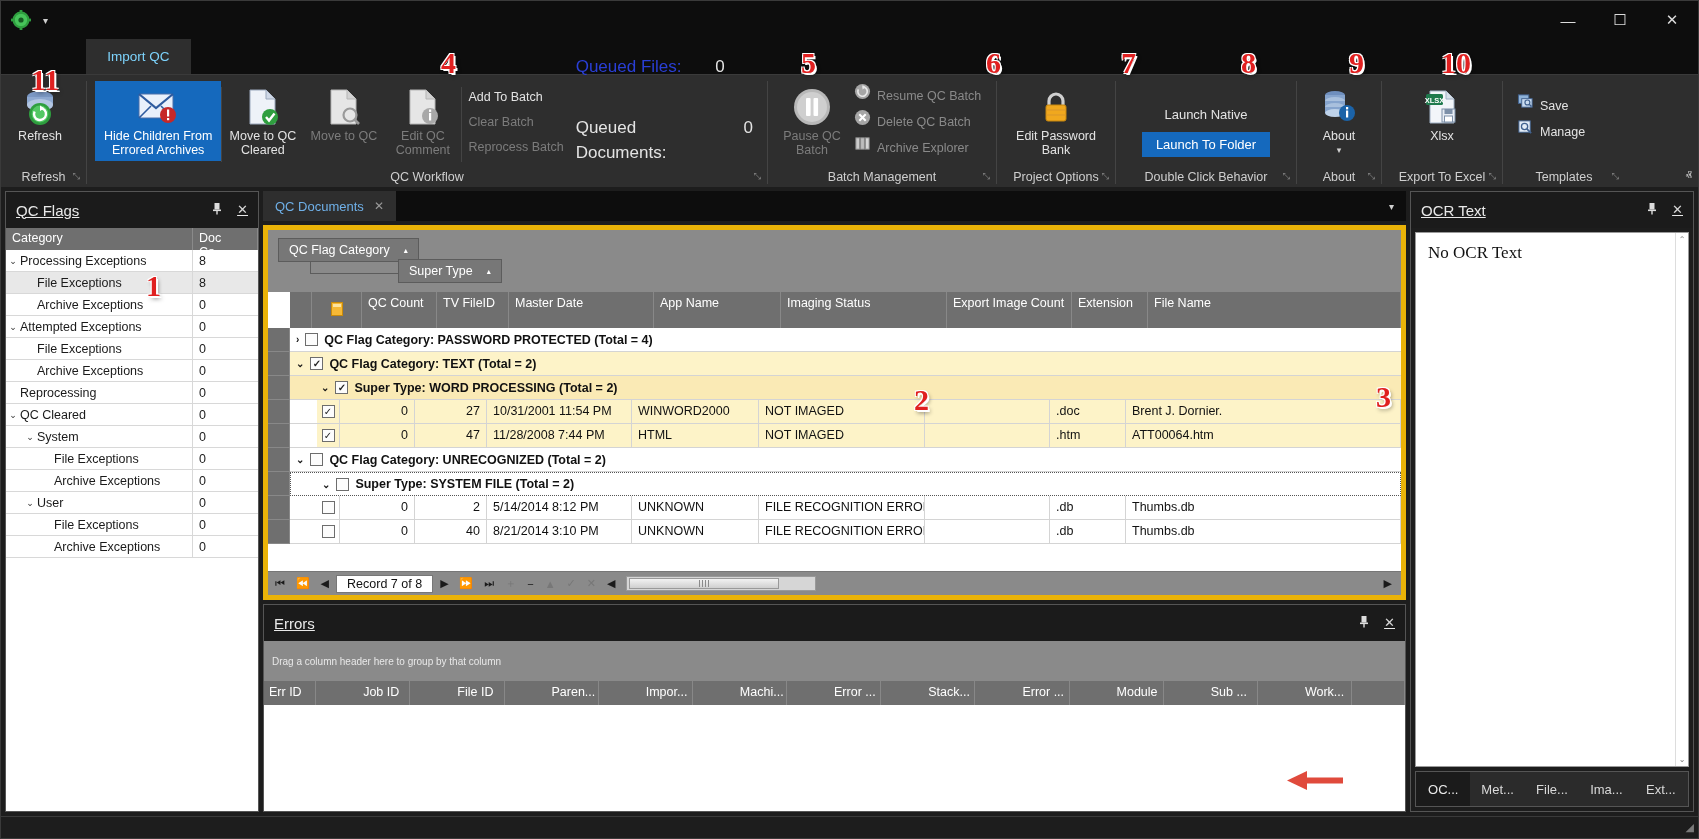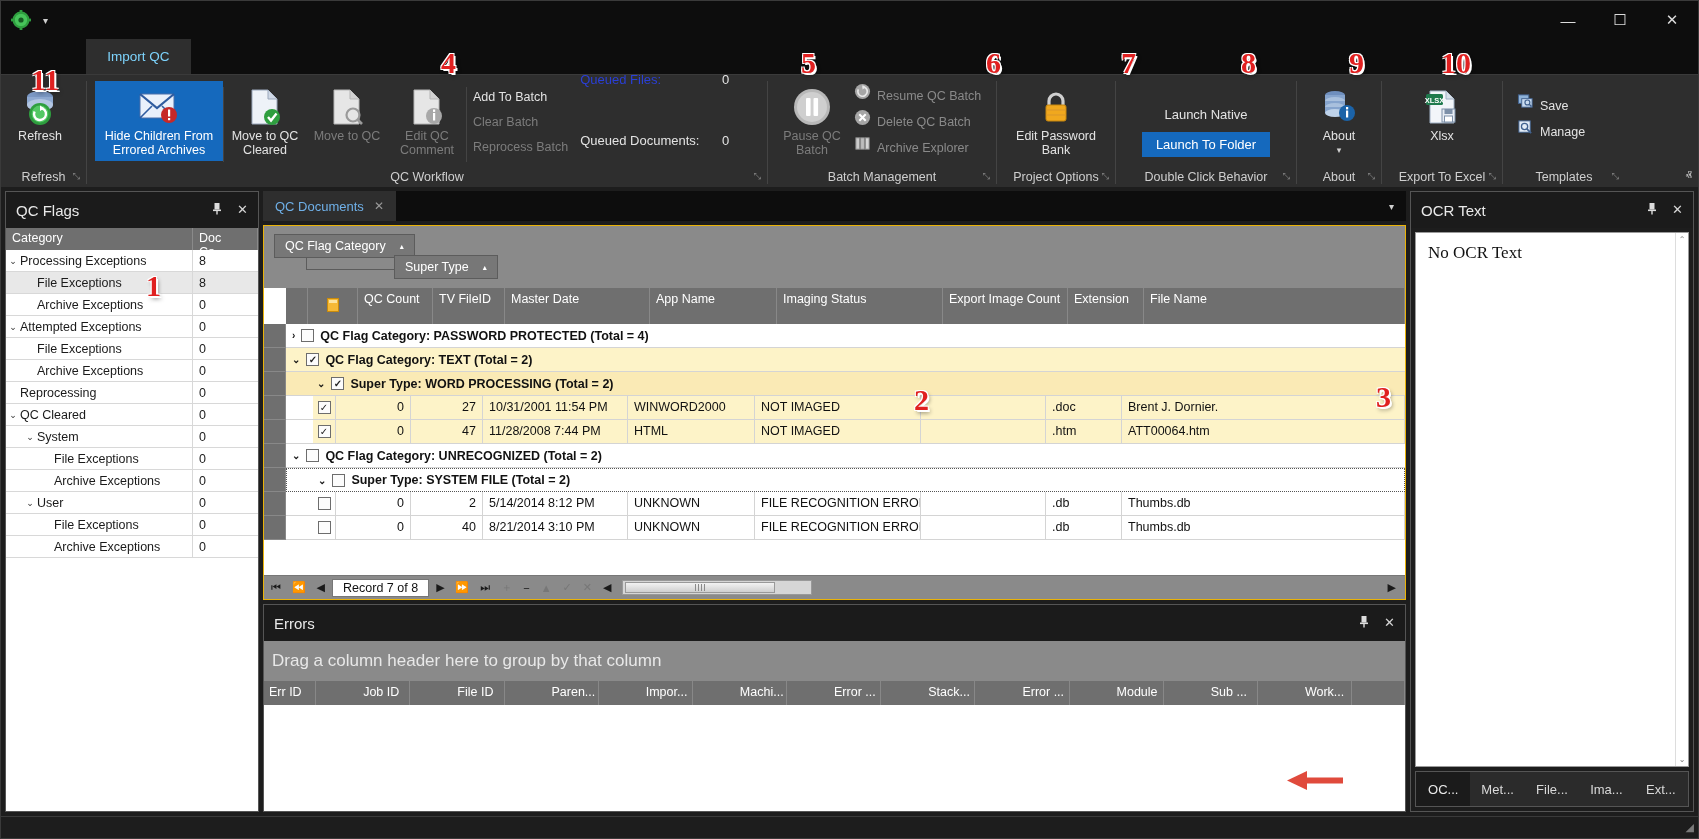--- a/index.html
+++ b/index.html
@@ -37,35 +37,35 @@
 
   .bigbtn { width:auto; min-width:62px; display:flex; flex-direction:column; align-items:center;
             padding:4px 7px; color:#e3e3e3; font-size:12.5px; text-align:center; line-height:14px; }
   .bigbtn.dis { color:#7c7c7c; }
   .bigbtn.sel { background:#1569bd; color:#fff; }
   .bigbtn .ico { height:44px; display:flex; align-items:center; justify-content:center; }
 
   .smalllist { display:flex; flex-direction:column; justify-content:center; height:82px; padding:0 6px; }
   .smallitem { color:#e3e3e3; font-size:12.5px; line-height:25px; white-space:nowrap; }
   .smallitem.dis { color:#7c7c7c; }
-  .kvrow { display:flex; line-height:25px; font-size:13px; color:#e3e3e3;margin-top:36px; }
+  .kvrow { display:flex; line-height:25px; font-size:17px; color:#e3e3e3;margin-top:36px; }
   .kvrow .k { min-width:125px; }
   .kvrow .k.link { color:#2a3fd6; }
   .kvrow .v { width:24px; text-align:right; }
 
   .iconrow { display:flex; align-items:center; gap:6px; line-height:25px; font-size:12.5px; color:#8a8a8a; }
   .collapse { position:absolute; right:6px; bottom:3px; color:#cfcfcf; font-size:13px; }
 
   
   .workspace { position:absolute; left:0; top:186px; right:0; bottom:22px; background:#1d1d1d;
                display:flex; padding:4px; gap:4px; }
 
   .panel { background:#1d1d1d; border:1px solid #555; display:flex; flex-direction:column; }
   .panel-hdr { height:36px; background:#1b1b1b; display:flex; align-items:center; padding:0 10px;
-               color:#e9e9e9; font-size:15px; }
+               color:#e9e9e9; font-size:15px;text-decoration:underline; }
   .panel-hdr .tools { margin-left:auto; display:flex; gap:14px; color:#d7d7d7; font-size:13px; }
 
   
   .qcflags { width:254px; }
   .qcf-body { flex:1; background:#fff; display:flex; flex-direction:column; overflow:hidden; }
   .qcf-head { display:flex; height:22px; background:#6f6f6f; color:#fff; font-size:12.5px; }
   .qcf-head div { padding:3px 6px; border-right:1px solid #8a8a8a; }
   .qcf-head .c1 { flex:1; }
   .qcf-head .c2 { width:65px; }
   .qcf-row { display:flex; height:22px; font-size:12.5px; color:#1a1a1a; border-bottom:1px solid #d8d8d8; }
@@ -76,21 +76,21 @@
   .ind { flex:0 0 auto; }
 
   
   .center { flex:1; display:flex; flex-direction:column; gap:4px; min-width:0; }
   .doc-tabstrip { height:30px; background:#0d0d0d; display:flex; align-items:stretch; position:relative; }
   .doc-tab { background:#2e2e2e; color:#6fb0e8; font-size:13px; display:flex; align-items:center;
              gap:10px; padding:0 12px; }
   .doc-tab .x { color:#9a9a9a; font-size:12px; }
   .doc-caret { margin-left:auto; color:#d0d0d0; font-size:10px; padding:0 12px; display:flex; align-items:center; }
 
-  .gridwrap { flex:1; border:1px solid #eab308; background:#fff; display:flex; flex-direction:column;
+  .gridwrap { flex:1; border:5px solid #eab308; background:#fff; display:flex; flex-direction:column;
               min-height:0; }
   .groupbar { background:#8a8a8a; height:62px; position:relative; }
   .gbox { position:absolute; background:#777; border:1px solid #5c5c5c; color:#fff; font-size:12.5px;
           padding:4px 10px; display:flex; align-items:center; gap:14px; }
   .gbox .ar { font-size:8px; }
   .gconn { position:absolute; border-left:1px solid #5c5c5c; border-bottom:1px solid #5c5c5c; }
 
   .ghead { display:flex; height:36px; background:#6f6f6f; color:#fff; font-size:12.5px;margin-left:22px; }
   .ghead .cell { border-right:1px solid #888; padding:4px 6px; white-space:nowrap; overflow:hidden; }
 
@@ -115,21 +115,21 @@
   .hscroll { flex:1; height:15px; background:#d6d6d6; border:1px solid #999; position:relative; margin-left:4px;
              max-width:190px; }
   .hthumb { position:absolute; left:2px; top:1px; width:150px; height:11px;
             background:linear-gradient(#f2f2f2,#cfcfcf); border:1px solid #999;
             display:flex; align-items:center; justify-content:center; color:#777; font-size:9px; }
   .hend { margin-left:auto; color:#1a1a1a; font-size:11px; padding:0 6px; }
 
   
   .errors { height:208px; }
   .err-body { flex:1; background:#fff; display:flex; flex-direction:column; }
-  .err-dragbar { height:40px; background:#8a8a8a; color:#e8e8e8; font-size:17px;
+  .err-dragbar { height:40px; background:#8a8a8a; color:#e8e8e8; font-size:10px;
                  display:flex; align-items:center; padding:0 8px; }
   .err-head { display:flex; height:24px; background:#6f6f6f; color:#fff; font-size:12.5px;gap:42px; }
   .err-head .cell { border-right:1px solid #888; padding:4px 5px; white-space:nowrap; overflow:hidden; }
   .err-area { flex:1; background:#fff; }
 
   
   .ocr { width:284px; }
   .ocr-body { flex:1; background:#fff; padding:10px 12px; position:relative; display:flex; flex-direction:column;
               margin:4px; border:1px solid #9a9a9a; }
   .ocr-text { font-family:"Liberation Serif", serif; font-size:17px; color:#111; }

